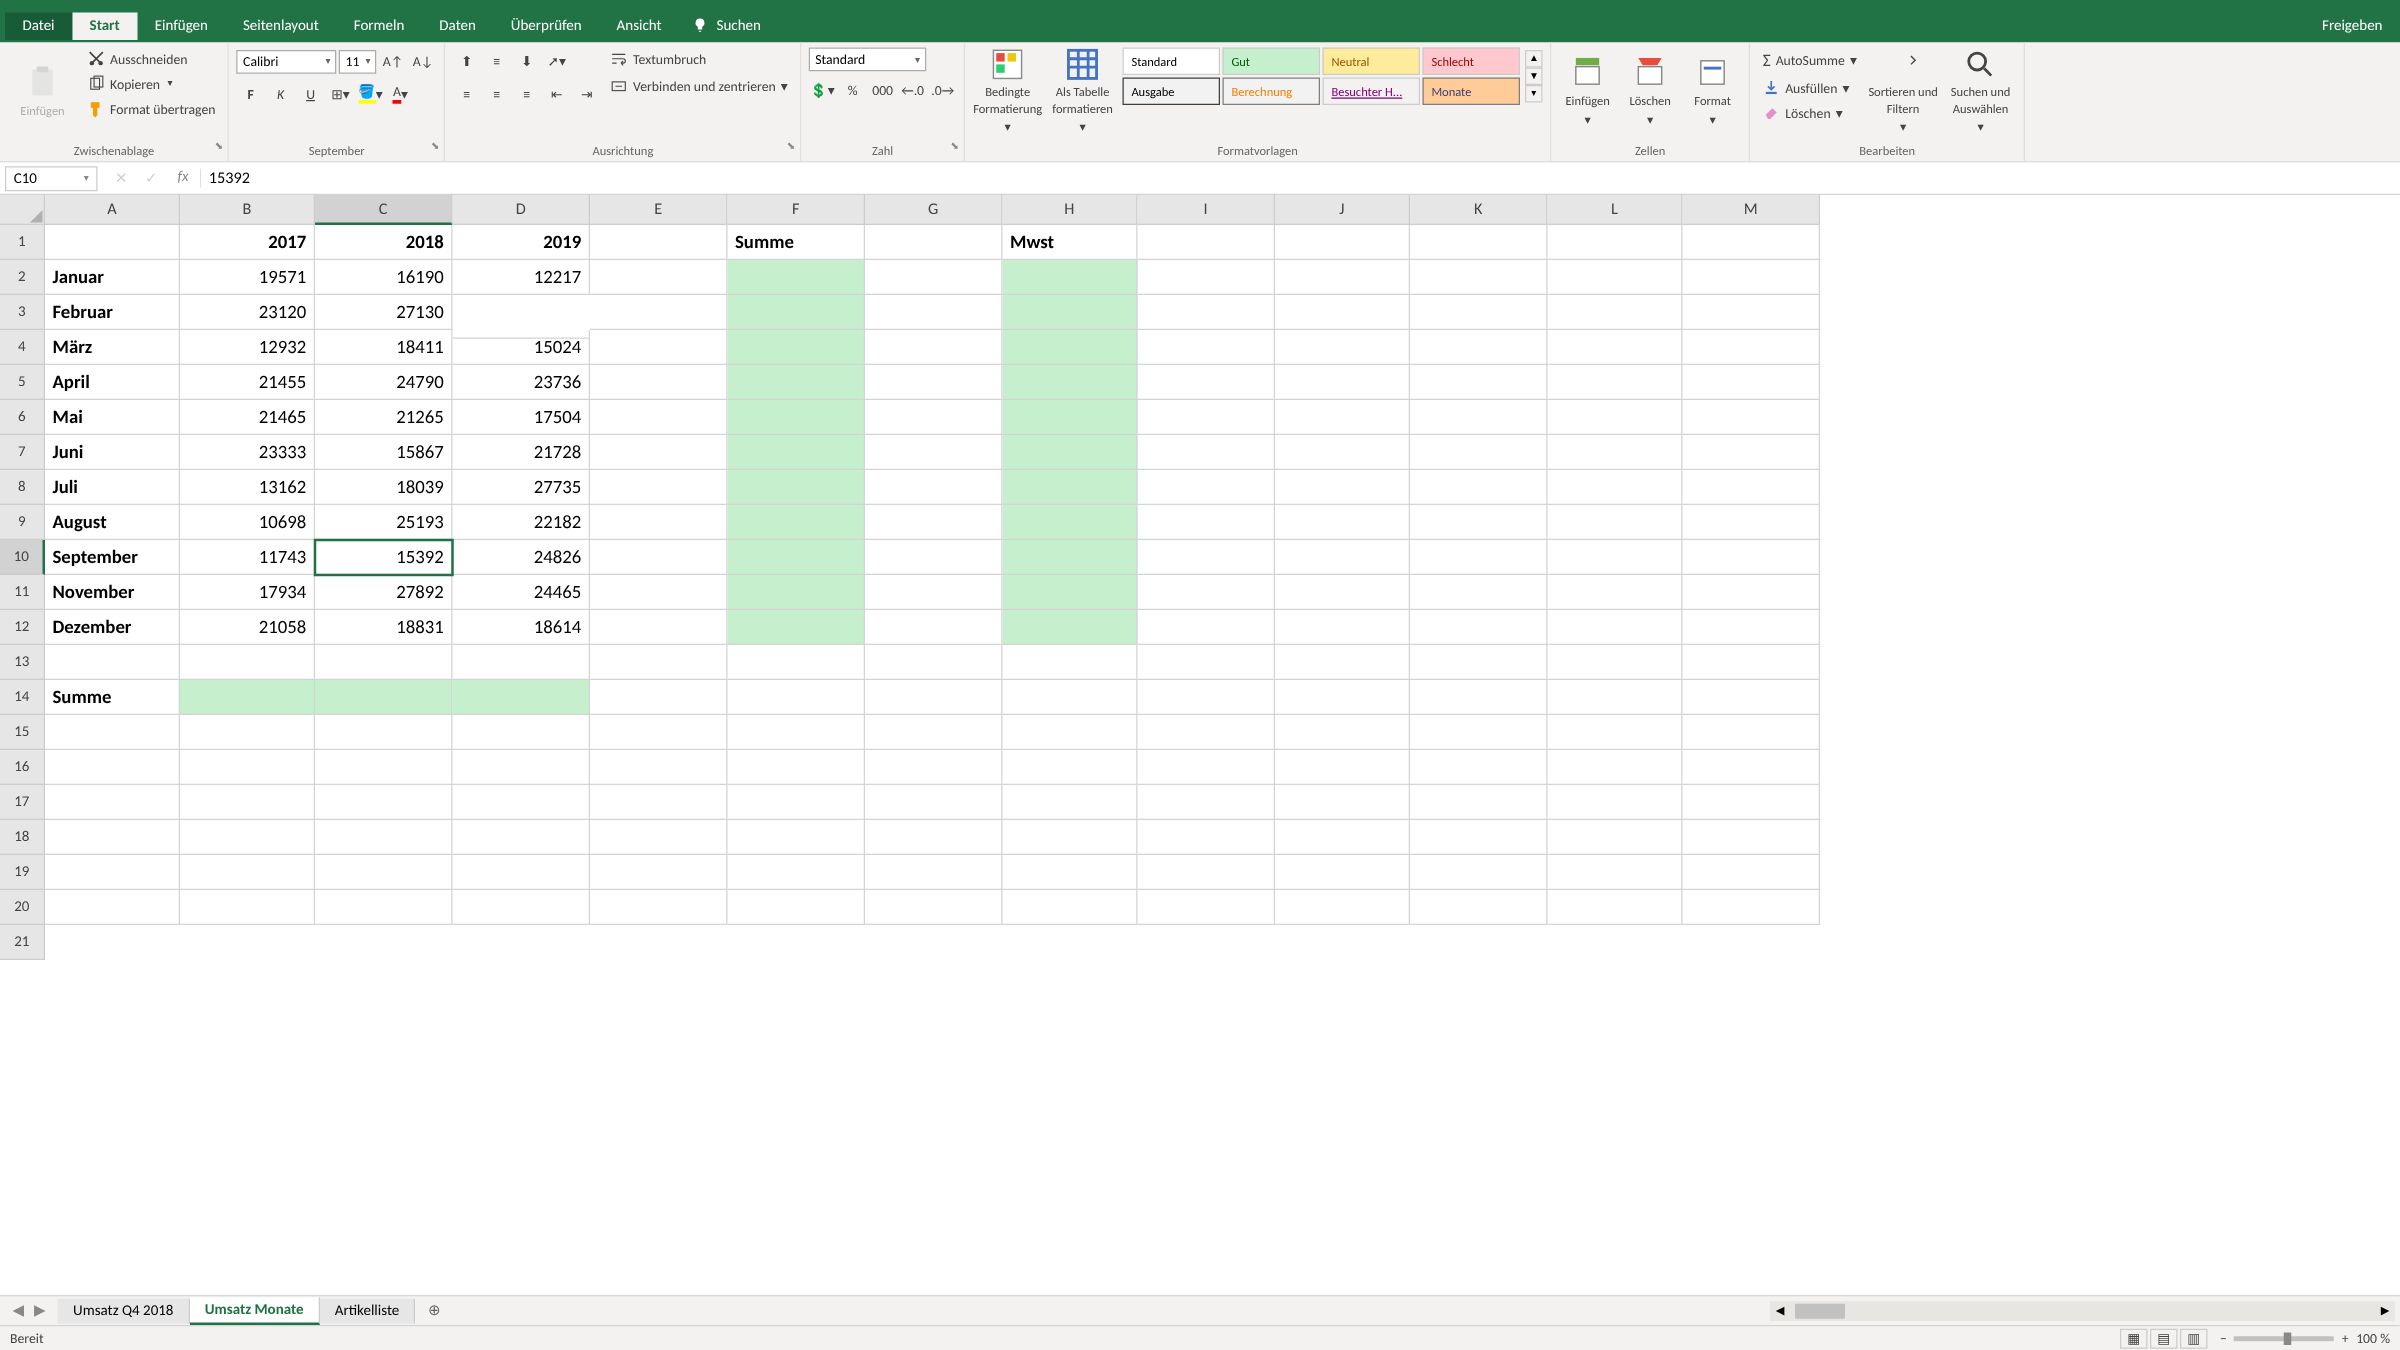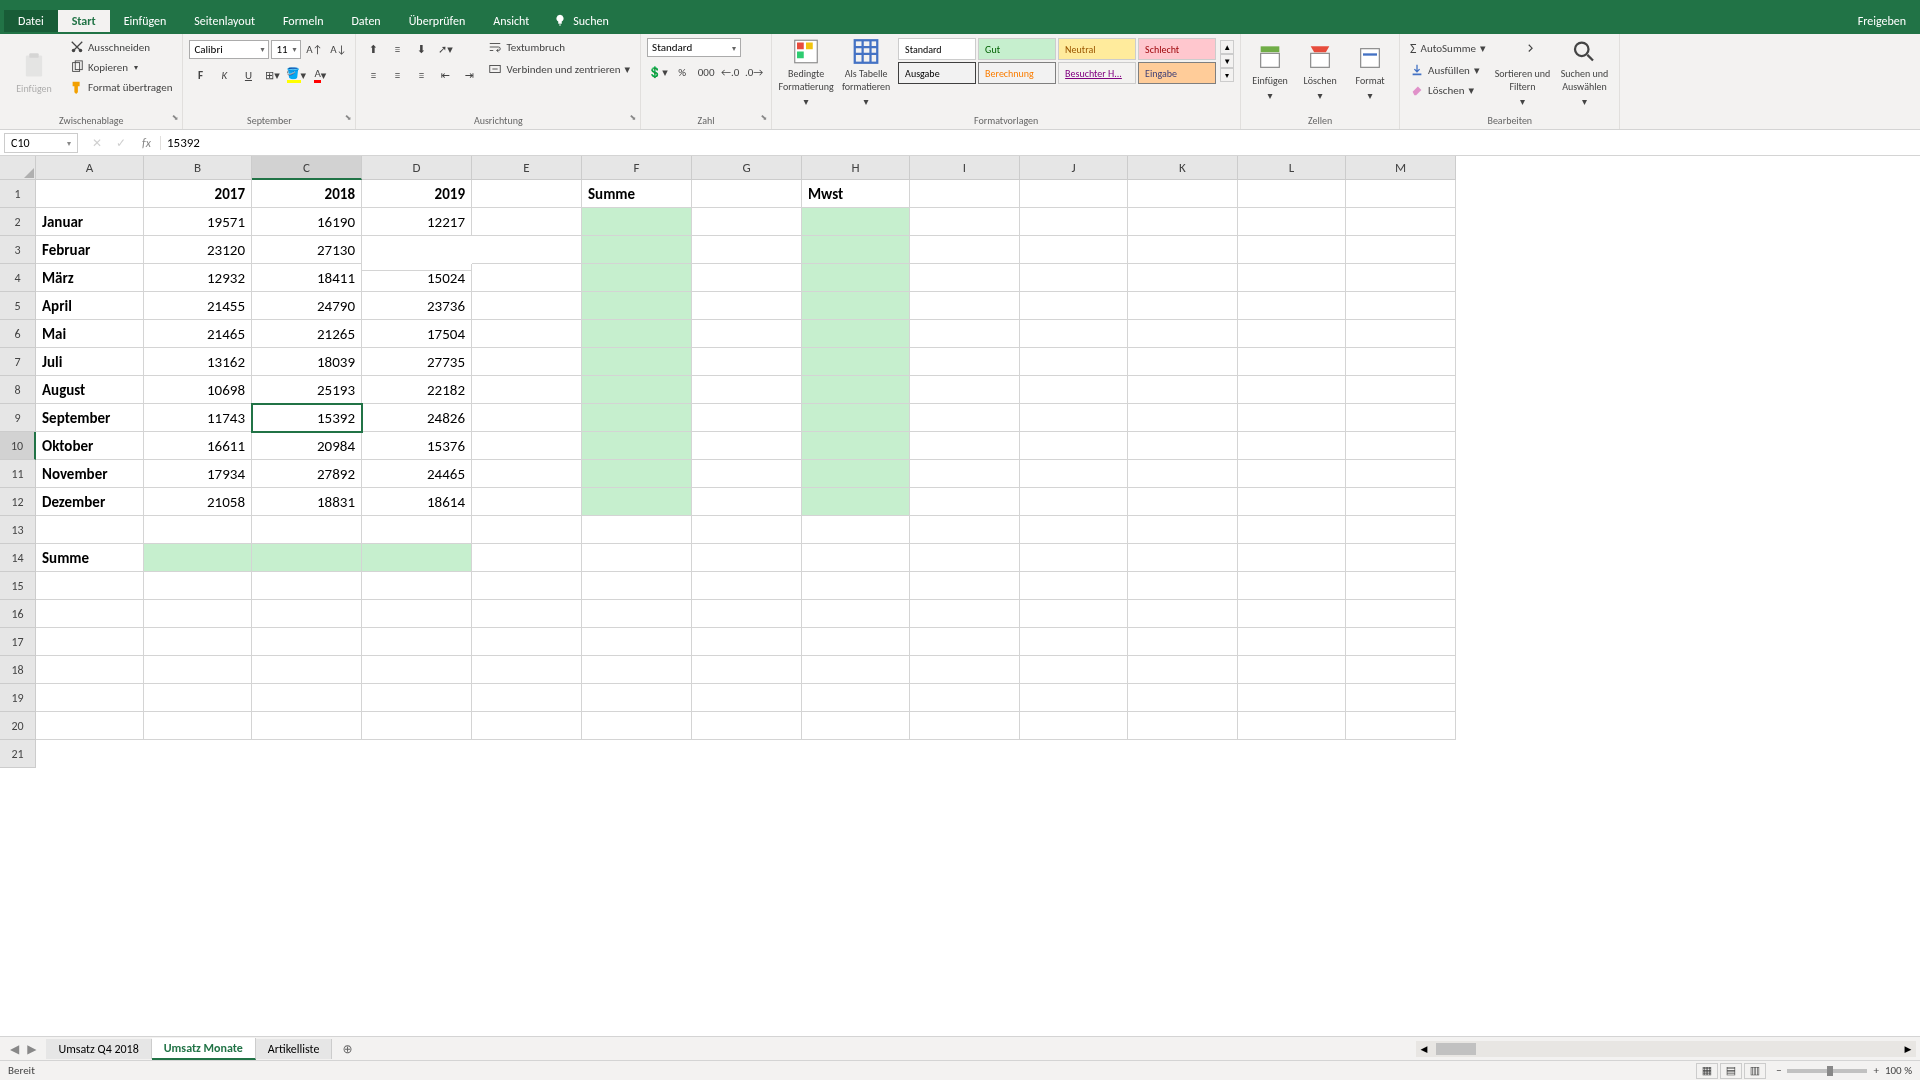--- a/index.html
+++ b/index.html
@@ -255,21 +255,21 @@
       </div>
       <div class="row">
         <div class="style-gallery">
           <div class="style-cell" style="background:#fff">Standard</div>
           <div class="style-cell" style="background:#c6efce;color:#006100">Gut</div>
           <div class="style-cell" style="background:#ffeb9c;color:#9c5700">Neutral</div>
           <div class="style-cell" style="background:#ffc7ce;color:#9c0006">Schlecht</div>
           <div class="style-cell" style="background:#f2f2f2;border:1px solid #3f3f3f">Ausgabe</div>
           <div class="style-cell" style="background:#f2f2f2;color:#fa7d00;border:1px solid #7f7f7f">Berechnung</div>
           <div class="style-cell" style="color:#800080;text-decoration:underline">Besuchter H...</div>
-          <div class="style-cell" style="background:#ffcc99;color:#3f3f76;border:1px solid #7f7f7f">Eingabe</div>
+          <div class="style-cell" style="background:#ffcc99;color:#3f3f76;border:1px solid #7f7f7f">Monate</div>
         </div>
         <div class="style-nav">
           <div>▲</div>
           <div>▼</div>
           <div>▾</div>
         </div>
       </div>
     </div>
     <div class="rgroup-label"><span>Formatvorlagen</span></div>
   </div>
@@ -455,20 +455,35 @@
         <div class="cell green" style="width: 110px;"></div>
         <div class="cell" style="width: 110px;"></div>
         <div class="cell green" style="width: 108px;"></div>
         <div class="cell" style="width: 110px;"></div>
         <div class="cell" style="width: 108px;"></div>
         <div class="cell" style="width: 110px;"></div>
         <div class="cell" style="width: 108px;"></div>
         <div class="cell" style="width: 110px;"></div>
       </div>
       <div class="cell-row">
+        <div class="cell bold" style="width: 108px;">Juni</div>
+        <div class="cell right" style="width: 108px;">23333</div>
+        <div class="cell right" style="width: 110px;">15867</div>
+        <div class="cell right" style="width: 110px;">21728</div>
+        <div class="cell" style="width: 110px;"></div>
+        <div class="cell green" style="width: 110px;"></div>
+        <div class="cell" style="width: 110px;"></div>
+        <div class="cell green" style="width: 108px;"></div>
+        <div class="cell" style="width: 110px;"></div>
+        <div class="cell" style="width: 108px;"></div>
+        <div class="cell" style="width: 110px;"></div>
+        <div class="cell" style="width: 108px;"></div>
+        <div class="cell" style="width: 110px;"></div>
+      </div>
+      <div class="cell-row">
         <div class="cell bold" style="width: 108px;">Juli</div>
         <div class="cell right" style="width: 108px;">13162</div>
         <div class="cell right" style="width: 110px;">18039</div>
         <div class="cell right" style="width: 110px;">27735</div>
         <div class="cell" style="width: 110px;"></div>
         <div class="cell green" style="width: 110px;"></div>
         <div class="cell" style="width: 110px;"></div>
         <div class="cell green" style="width: 108px;"></div>
         <div class="cell" style="width: 110px;"></div>
         <div class="cell" style="width: 108px;"></div>
@@ -489,35 +504,20 @@
         <div class="cell" style="width: 108px;"></div>
         <div class="cell" style="width: 110px;"></div>
         <div class="cell" style="width: 108px;"></div>
         <div class="cell" style="width: 110px;"></div>
       </div>
       <div class="cell-row">
         <div class="cell bold" style="width: 108px;">September</div>
         <div class="cell right" style="width: 108px;">11743</div>
         <div class="cell right selected" style="width: 110px;">15392</div>
         <div class="cell right" style="width: 110px;">24826</div>
-        <div class="cell" style="width: 110px;"></div>
-        <div class="cell green" style="width: 110px;"></div>
-        <div class="cell" style="width: 110px;"></div>
-        <div class="cell green" style="width: 108px;"></div>
-        <div class="cell" style="width: 110px;"></div>
-        <div class="cell" style="width: 108px;"></div>
-        <div class="cell" style="width: 110px;"></div>
-        <div class="cell" style="width: 108px;"></div>
-        <div class="cell" style="width: 110px;"></div>
-      </div>
-      <div class="cell-row">
-        <div class="cell bold" style="width: 108px;">Oktober</div>
-        <div class="cell right" style="width: 108px;">16611</div>
-        <div class="cell right" style="width: 110px;">20984</div>
-        <div class="cell right" style="width: 110px;">15376</div>
         <div class="cell" style="width: 110px;"></div>
         <div class="cell green" style="width: 110px;"></div>
         <div class="cell" style="width: 110px;"></div>
         <div class="cell green" style="width: 108px;"></div>
         <div class="cell" style="width: 110px;"></div>
         <div class="cell" style="width: 108px;"></div>
         <div class="cell" style="width: 110px;"></div>
         <div class="cell" style="width: 108px;"></div>
         <div class="cell" style="width: 110px;"></div>
       </div>

